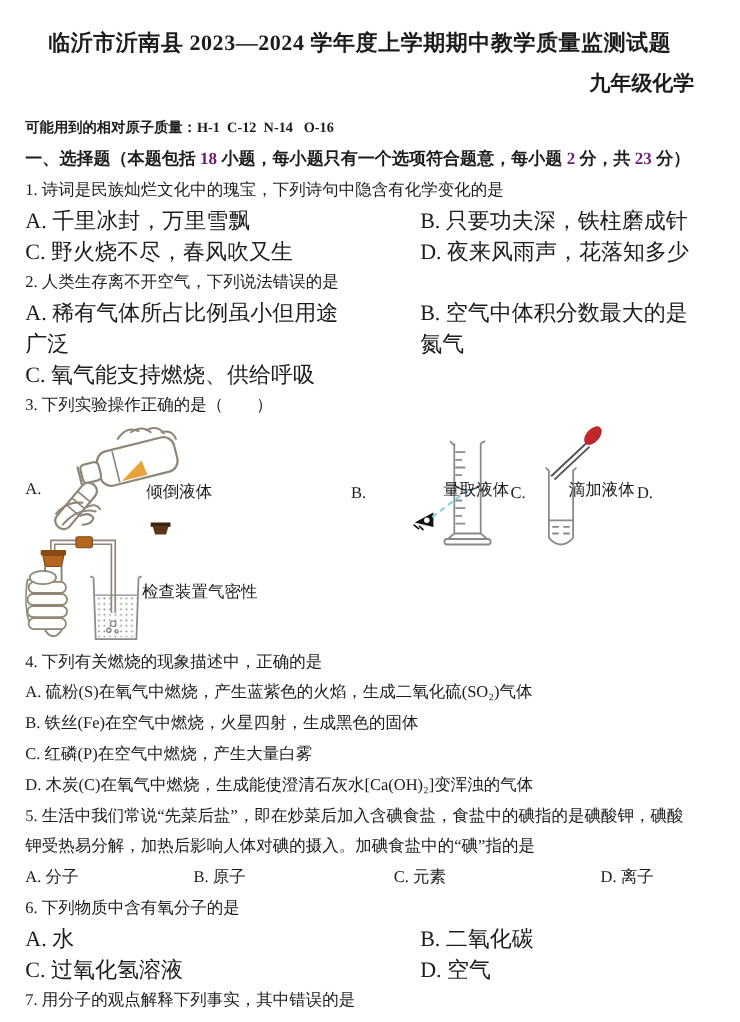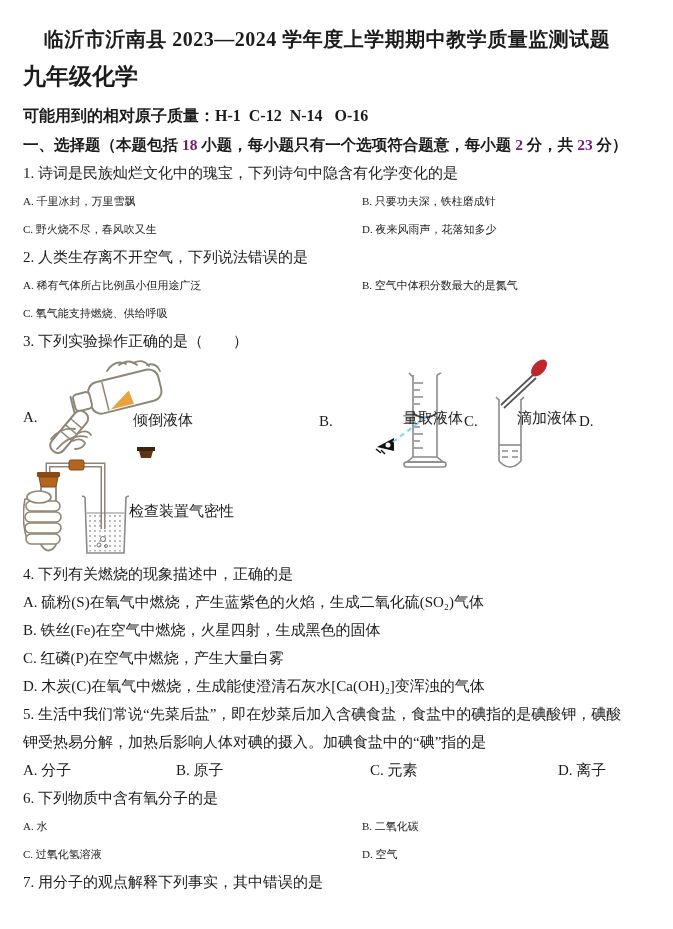--- a/index.html
+++ b/index.html
@@ -9,41 +9,41 @@
     font-family:"Liberation Serif","DejaVu Serif",serif;
     color:#1c1c1c;
   }
   .content { padding:24px 42px 0 23px; }
 
   .title {
     font-size:20px; font-weight:bold; text-align:center;
     line-height:30px; margin:0; letter-spacing:0.5px;
   }
   .subtitle {
-    font-size:23px; font-weight:bold; text-align:left;
+    font-size:19px; font-weight:bold; text-align:right;
     line-height:28px; margin:9px 0 0 0;
   }
   .atomic {
-    font-size:16px; font-weight:bold; line-height:26px;
+    font-size:13px; font-weight:bold; line-height:26px;
     margin:12px 0 0 0; white-space:pre-wrap;
   }
   .section-head {
     font-size:15.5px; font-weight:bold; line-height:28px;
     margin:2px 0 0 0; white-space:pre-wrap;
   }
   .num-blue { color:#701a75; }
 
   .line { font-size:15px; line-height:28px; margin:0; white-space:pre-wrap; }
-  .opts2 { display:flex; font-size:11px; line-height:28px; }
+  .opts2 { display:flex; font-size:20px; line-height:28px;gap:20px; }
   .opts2 .col1 { width:295px; }
   .opts2 .col2 { flex:1;margin-left:44px; }
   .opts4 { display:flex; font-size:15px; line-height:28px;gap:20px; }
   .opts4 .c1 { width:133px; }
   .opts4 .c2 { width:162px; }
-  .opts4 .c3 { width:168px;margin-left:12px; }
+  .opts4 .c3 { width:168px; }
   .opts4 .c4 { flex:1; }
 
   .fig-block { position:relative; height:205px; }
   .fig-abs { position:absolute; }
   .fig-label { position:absolute; font-size:15px; line-height:20px; }
 </style>
 </head>
 <body>
 
 <div class="page">

